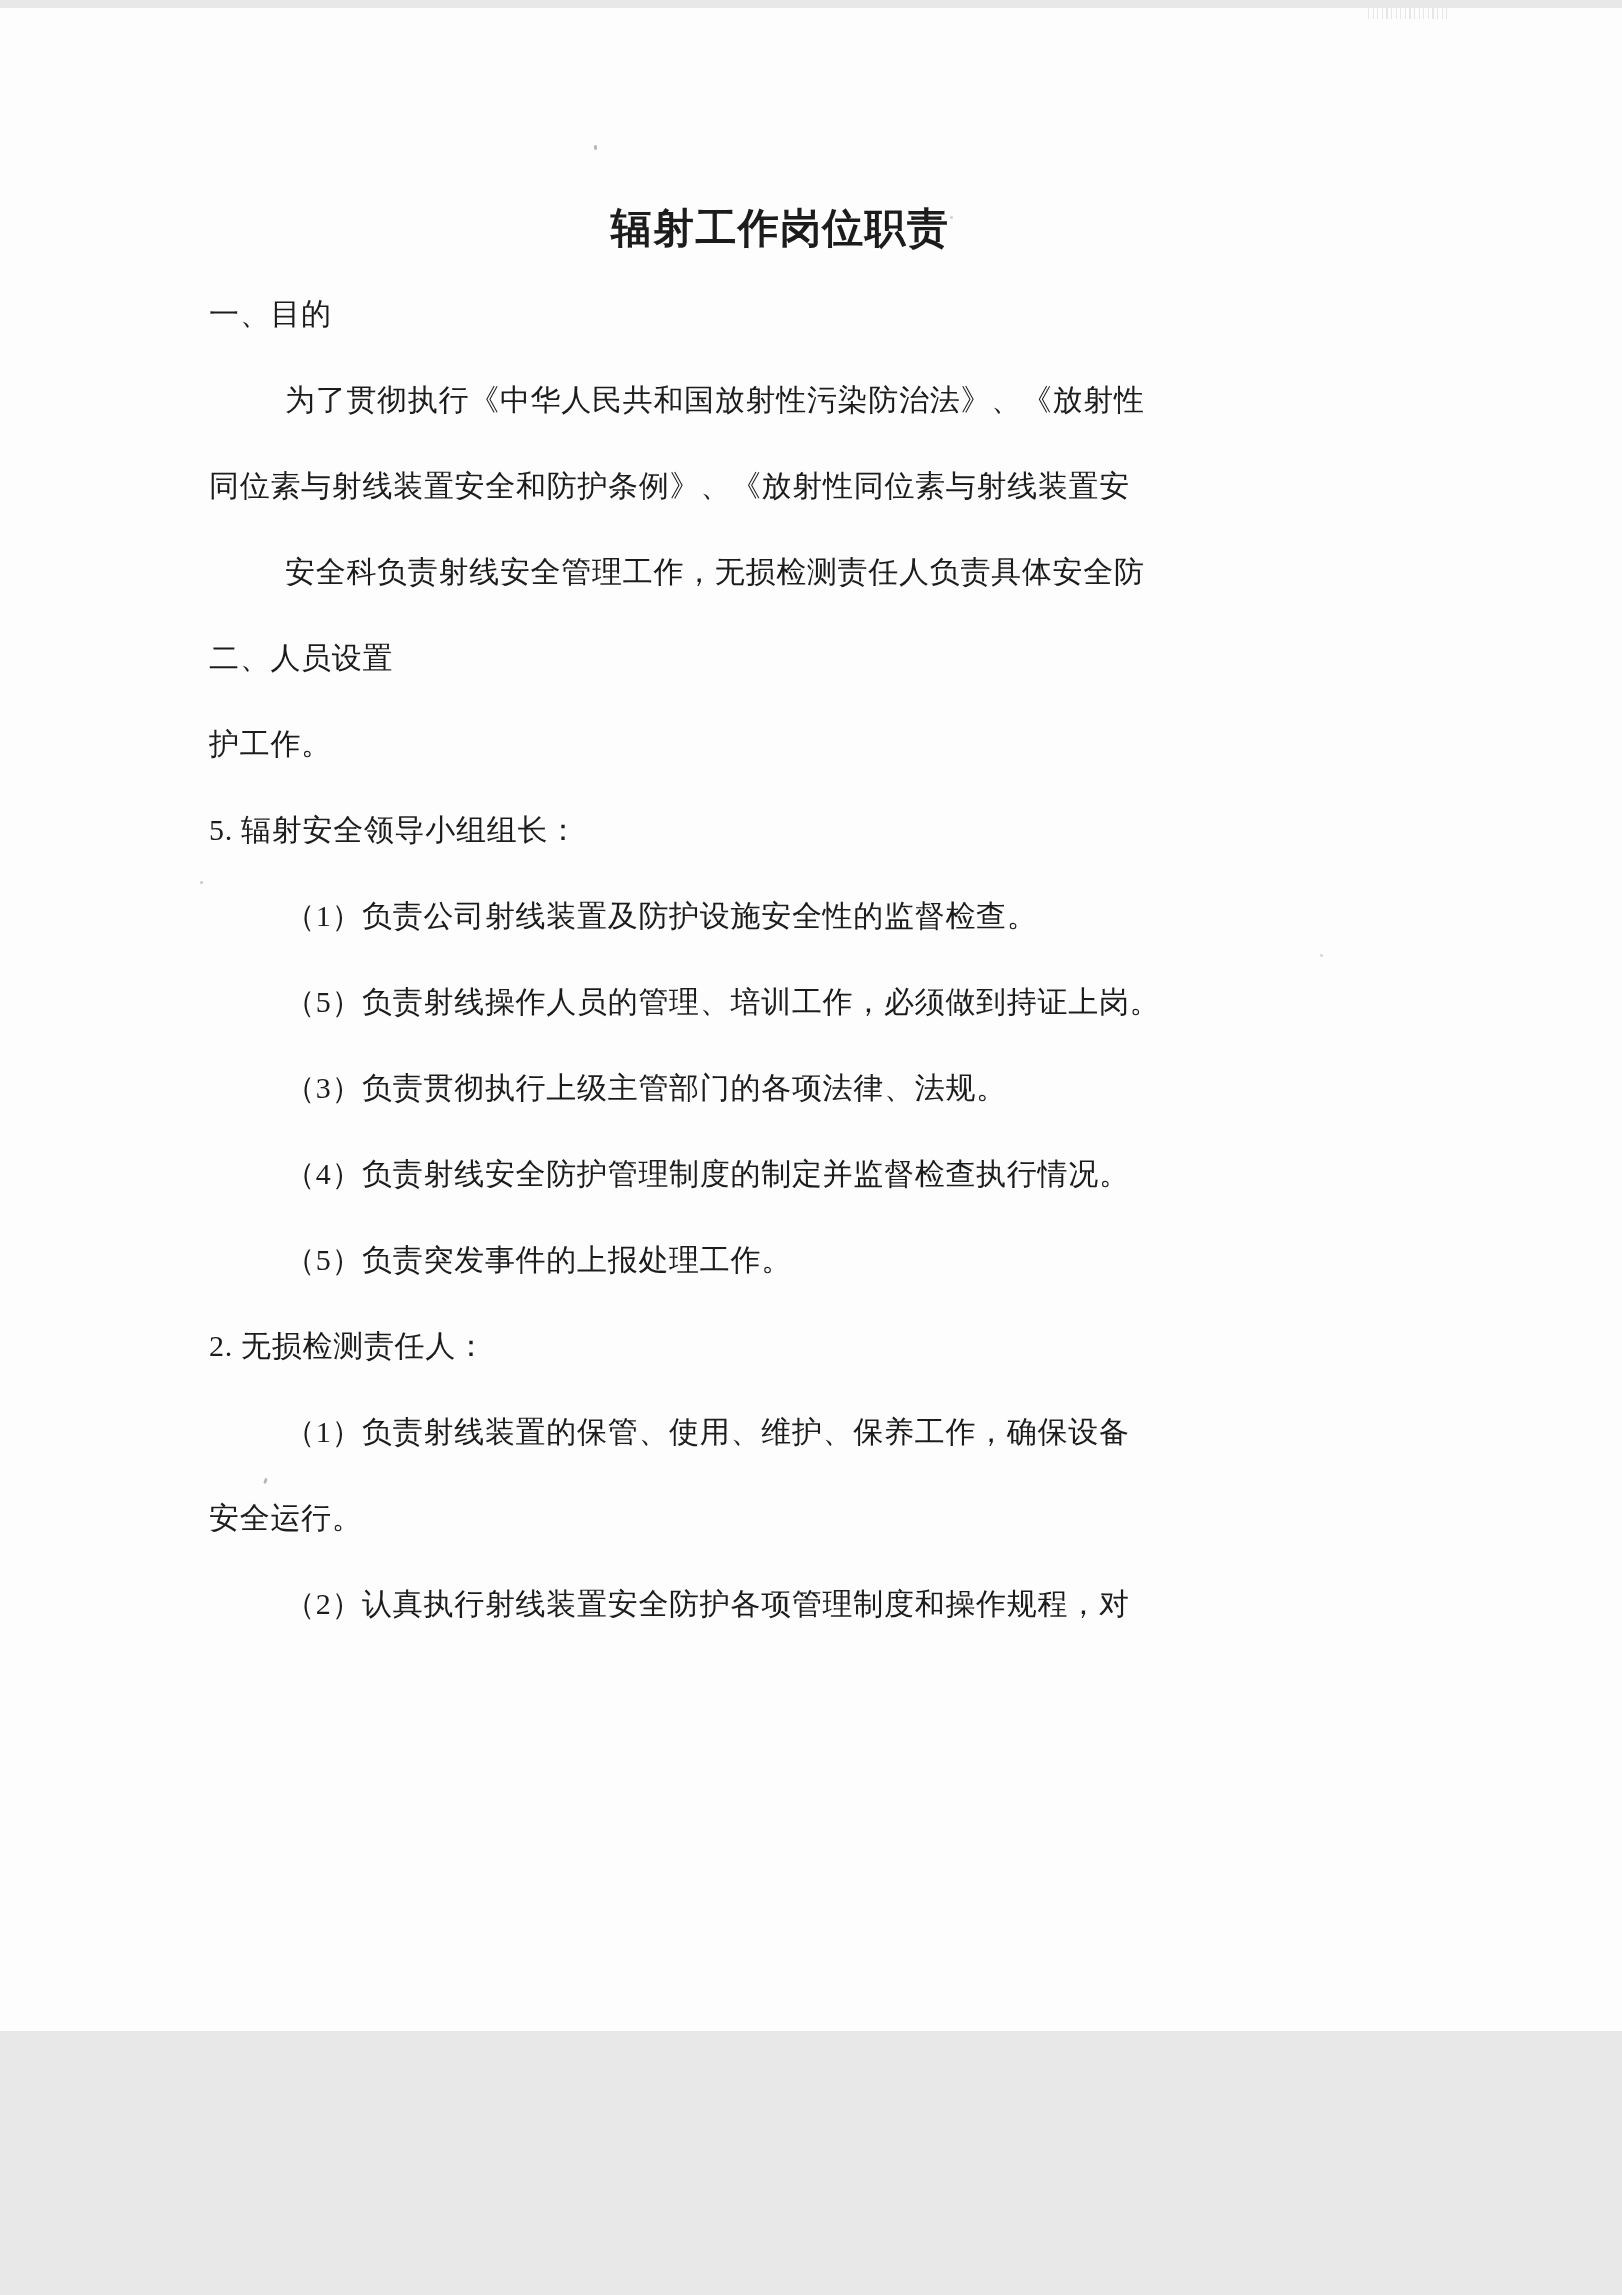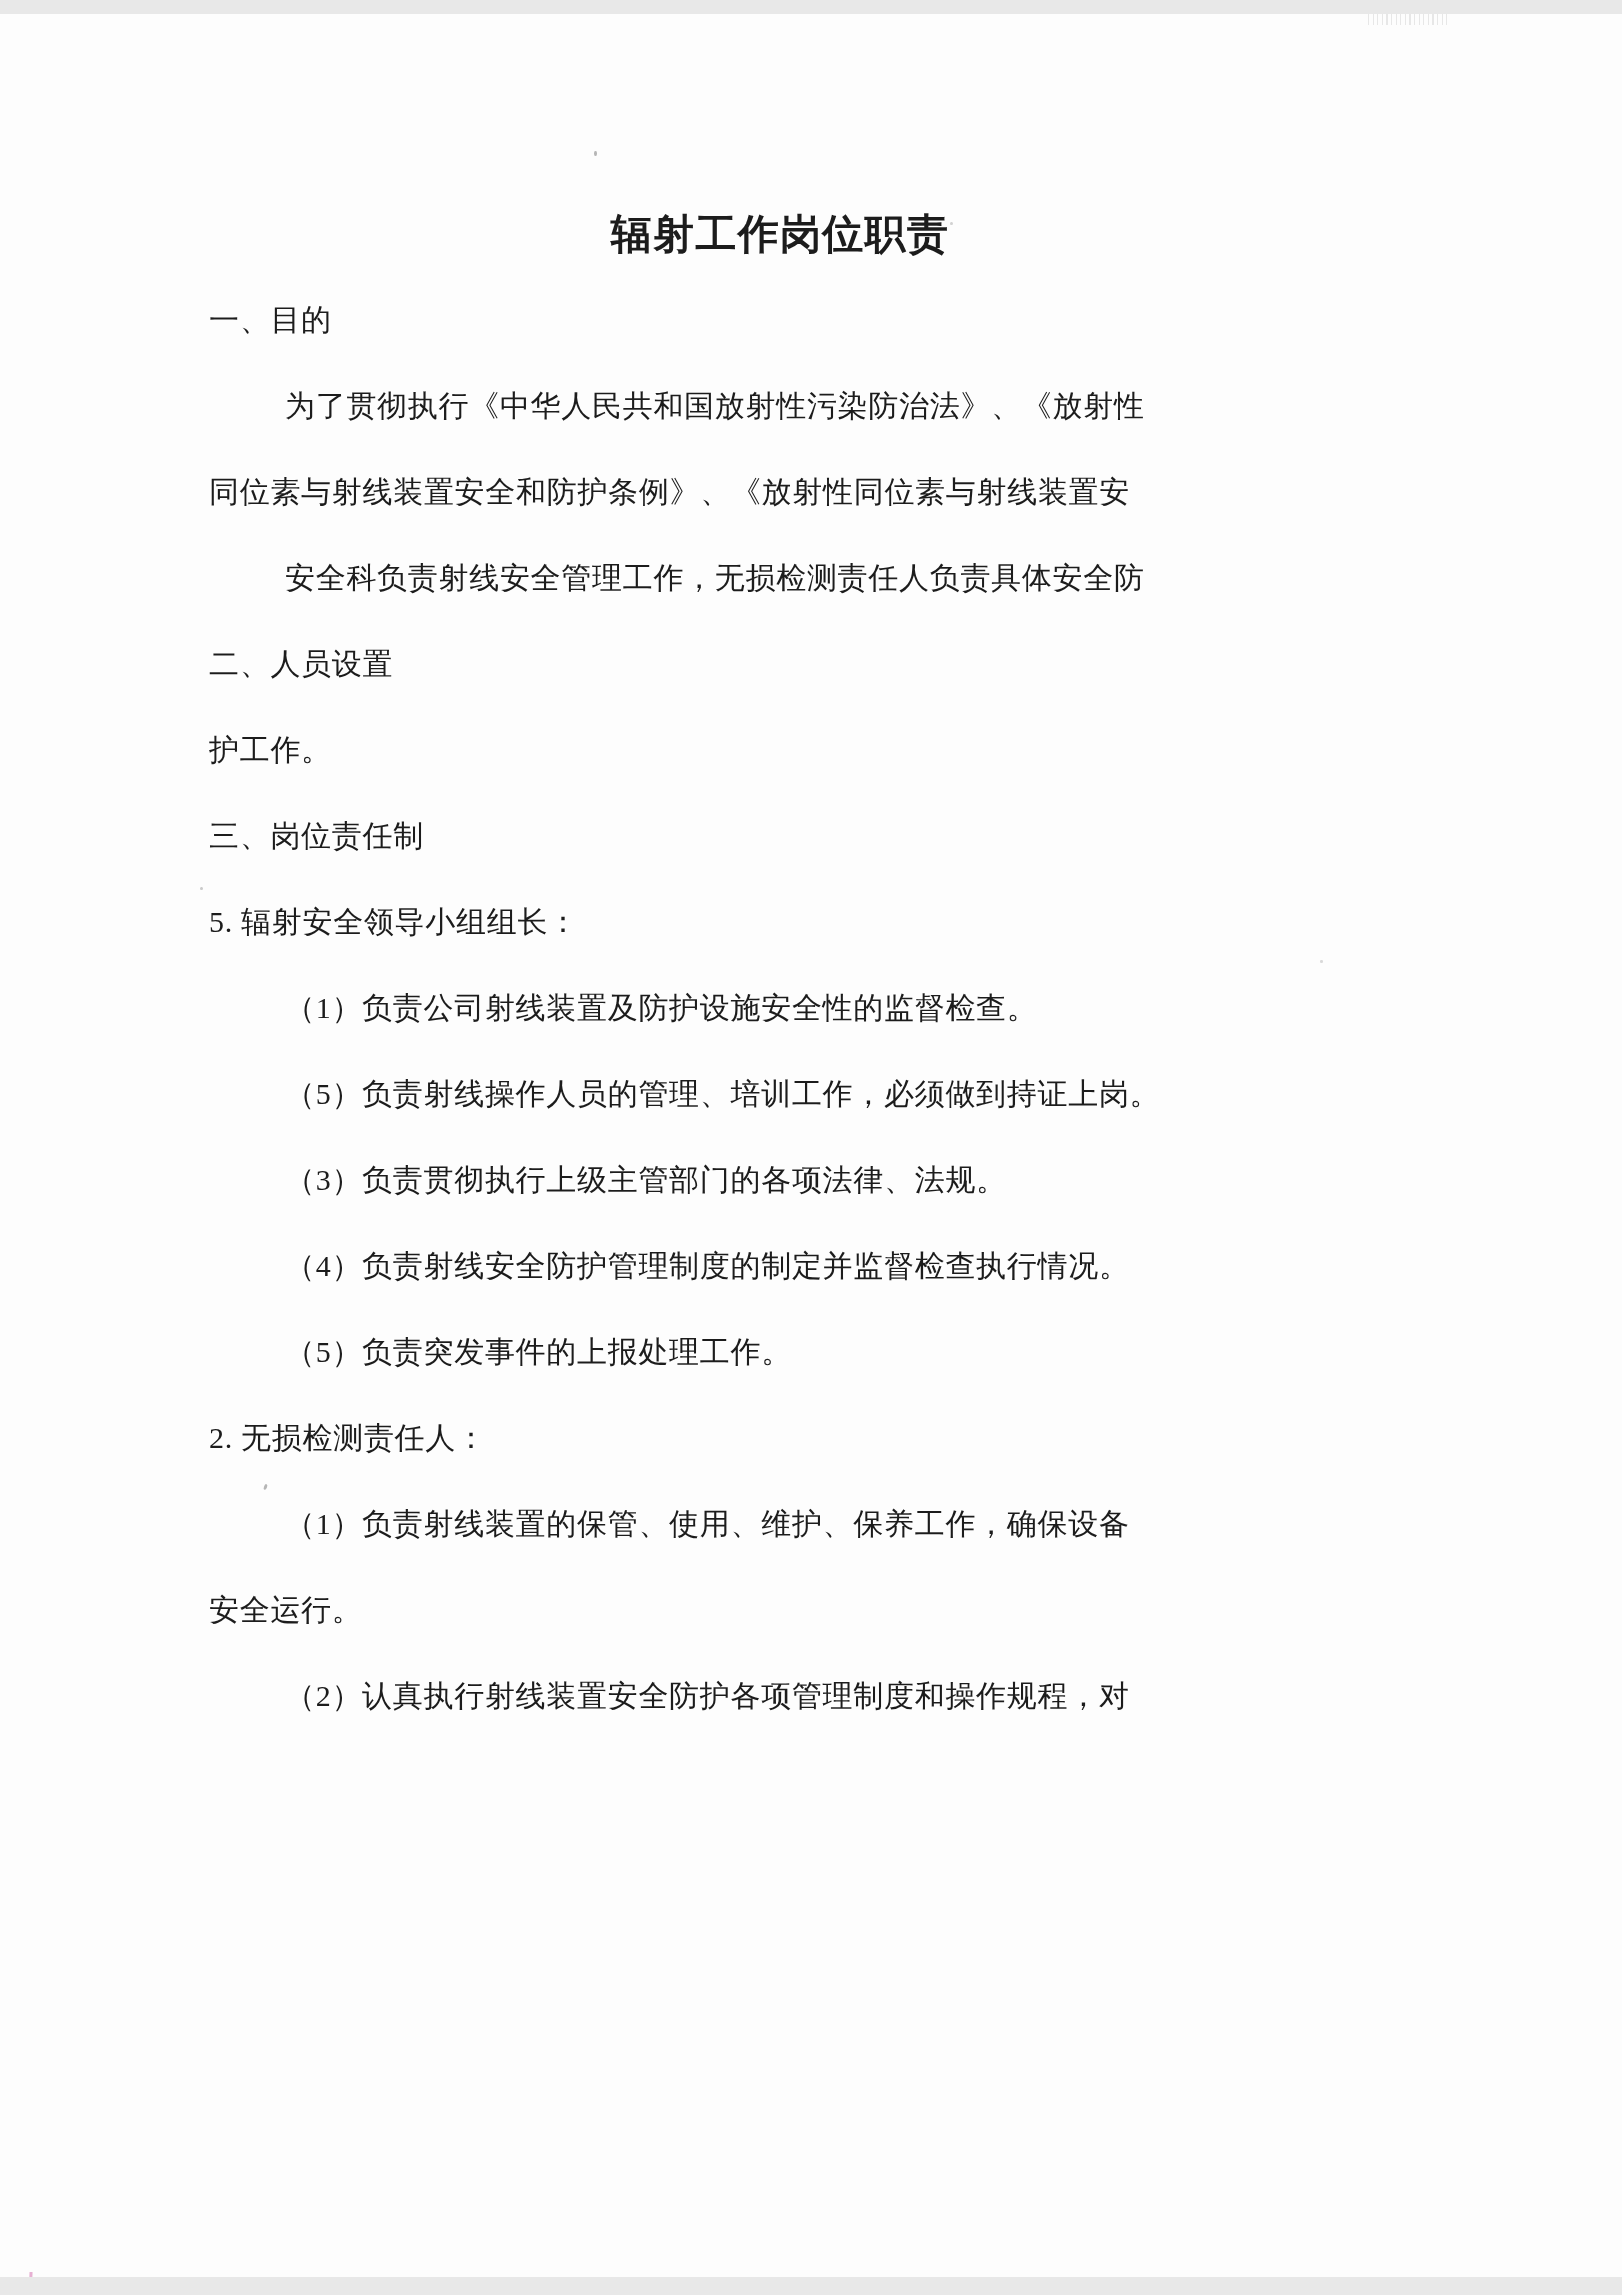--- a/index.html
+++ b/index.html
@@ -3,22 +3,22 @@
 <meta charset="utf-8">
 <style>
   html, body {
     margin: 0;
     padding: 0;
     background: #e8e8e8;
   }
   .page {
     position: relative;
     width: 1623px;
-    height: 2263px;
-    margin: 14px auto;
+    height: 2023px;
+    margin: 8px auto;
     background: #fdfdfd;
     overflow: hidden;
     font-family: "Liberation Serif", "DejaVu Serif", serif;
     color: #1c1c1c;
   }
   .textcol {
     position: absolute;
     left: 209px;
     top: 177px;
     width: 1142px;
@@ -105,21 +105,20 @@
     <div class="doc-title">辐射工作岗位职责</div>
 
     <div class="line">一、目的</div>
     <div class="line indent">为了贯彻执行《中华人民共和国放射性污染防治法》、《放射性</div>
     <div class="line">同位素与射线装置安全和防护条例》、《放射性同位素与射线装置安</div>
 
     <div class="line indent">安全科负责射线安全管理工作，无损检测责任人负责具体安全防</div>
     <div class="line">二、人员设置</div>
     <div class="line">护工作。</div>
 
-    <div class="line">三、岗位责任制</div>
 
     <div class="line">5.  辐射安全领导小组组长：</div>
     <div class="line indent">（1）负责公司射线装置及防护设施安全性的监督检查。</div>
     <div class="line indent">（5）负责射线操作人员的管理、培训工作，必须做到持证上岗。</div>
     <div class="line indent">（3）负责贯彻执行上级主管部门的各项法律、法规。</div>
     <div class="line indent">（4）负责射线安全防护管理制度的制定并监督检查执行情况。</div>
     <div class="line indent">（5）负责突发事件的上报处理工作。</div>
 
     <div class="line">2.  无损检测责任人：</div>
     <div class="line indent">（1）负责射线装置的保管、使用、维护、保养工作，确保设备</div>

